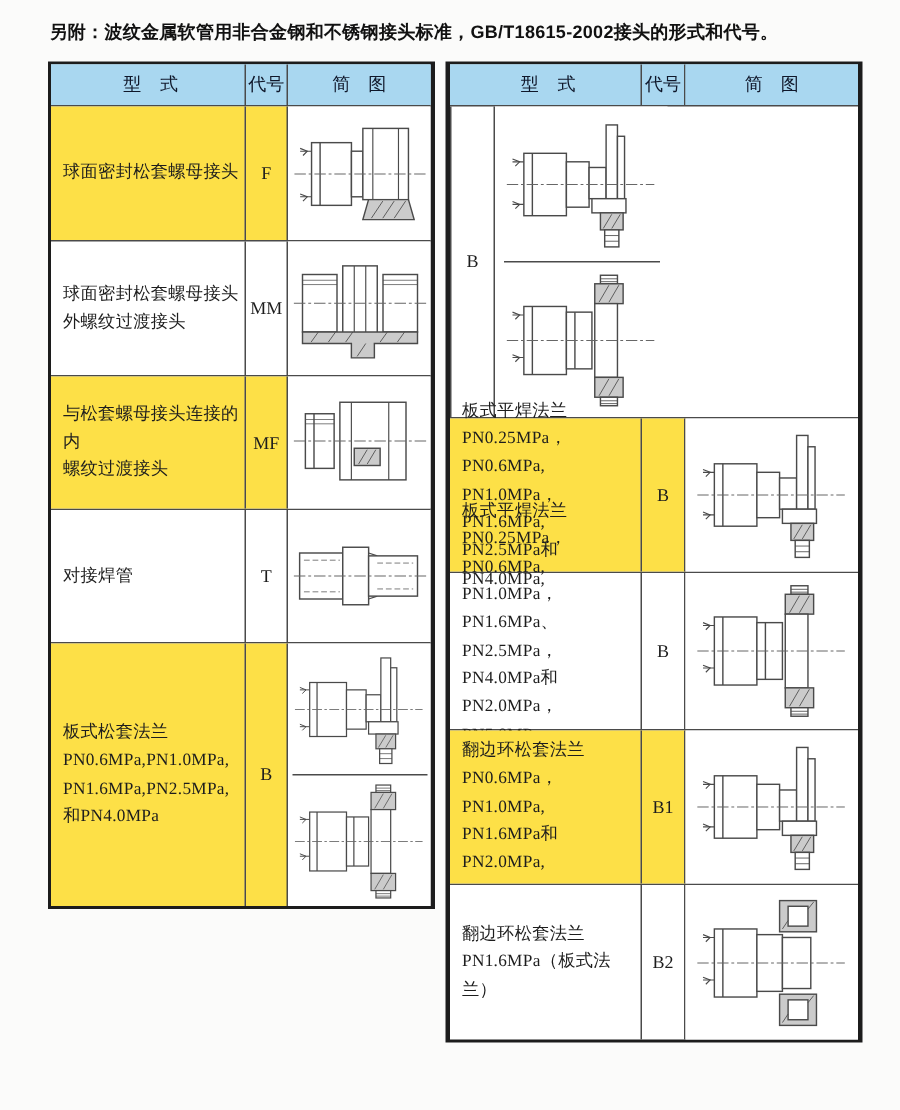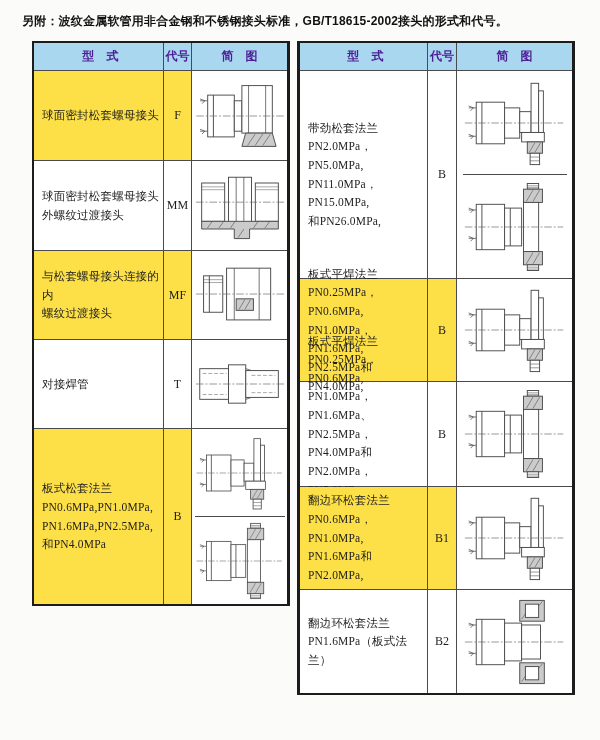--- a/index.html
+++ b/index.html
@@ -3,21 +3,21 @@
 <meta charset="utf-8">
 <style>
   html,body{margin:0;padding:0;}
   body{
     width:600px;height:740px;position:relative;
     background:#fbfbfa;
     font-family:"Liberation Serif","DejaVu Serif",serif;
     color:#1d1d1d;
   }
   .title{
-    position:absolute;left:22px;top:13px;width:560px;
+    position:absolute;left:33px;top:13px;width:560px;
     font-family:"Liberation Sans","DejaVu Sans",sans-serif;
     font-weight:bold;font-size:12px;letter-spacing:.2px;color:#111;
     white-space:nowrap;
   }
   .tbl{position:absolute;top:41px;background:#fff;border:2px solid #1c1c1c;}
   #left-tbl{left:32px;border-right-width:3px;}
   #right-tbl{left:297px;border-left-width:3px;border-right-width:3px;}
   .row{display:flex;border-top:1px solid #4a4a4a;}
   .row:first-child{border-top:none;}
   .cell{box-sizing:border-box;height:100%;}
@@ -37,21 +37,21 @@
   }
   .code{
     display:flex;align-items:center;justify-content:center;
     font-size:12px;border-left:1px solid #4a4a4a;border-right:1px solid #4a4a4a;text-align:right;
   }
   .diag{display:flex;align-items:center;justify-content:center;background:#fff;text-align:right;}
   .hl .type,.hl .code{background:#fde047;}
   
   .hdr{height:27px;background:#a9d7f0;}
   .hdr .cell{display:flex;align-items:center;justify-content:center;
-    font-size:12px;font-weight:bold;color:#4c1d95;background:#a9d7f0;}
+    font-size:12px;font-weight:normal;color:#0f172a;background:#a9d7f0;}
   
   .lr1{height:88px}.lr2{height:89px}.lr3{height:89px}
   .lr4{height:88px}.lr5{height:88px}.lr6{height:175px}
   
   .rr1{height:207px}.rr2{height:102px}.rr3{height:104px}
   .rr4{height:102px}.rr5{height:103px}
   
   .diag-split{display:flex;flex-direction:column;padding:0;}
   .diag-half{flex:1;display:flex;align-items:center;justify-content:center;}
   .diag-half + .diag-half{border-top:1px solid #4a4a4a;}
@@ -245,24 +245,20 @@
   </div>
 </div>
 
 <div class="tbl" id="right-tbl">
   <div class="row hdr">
     <div class="cell type">型　式</div>
     <div class="cell code">代号</div>
     <div class="cell diag">简　图</div>
   </div>
   <div class="row rr1">
-    <div class="cell type">带劲松套法兰
-PN2.0MPa，PN5.0MPa,
-PN11.0MPa，PN15.0MPa,
-和PN26.0MPa,</div>
     <div class="cell code">B</div>
     <div class="cell diag diag-split">
       <div class="diag-half">
         <svg class="dwg" width="104" height="92" viewBox="0 0 110 96">
             <use href="#d-fp"></use>
           </svg>
       </div>
       <div class="diag-half">
         <svg class="dwg" width="104" height="92" viewBox="0 0 110 96">
             <use href="#d-fs"></use>

